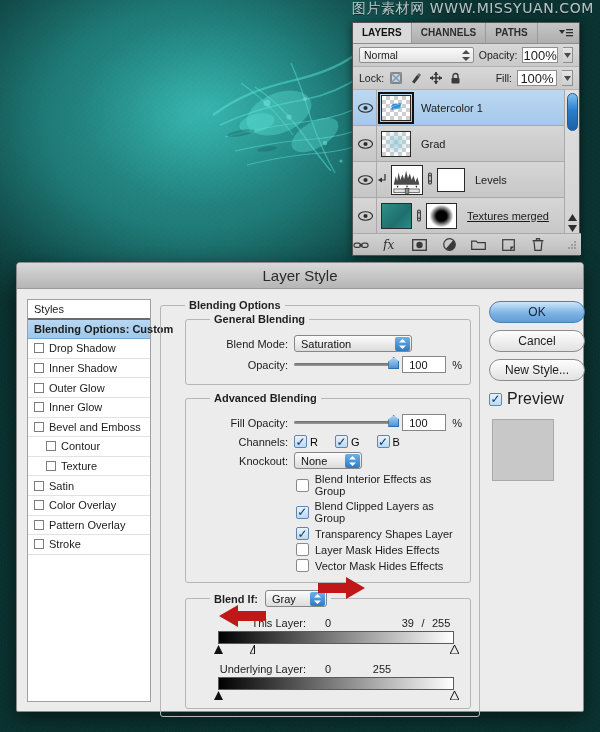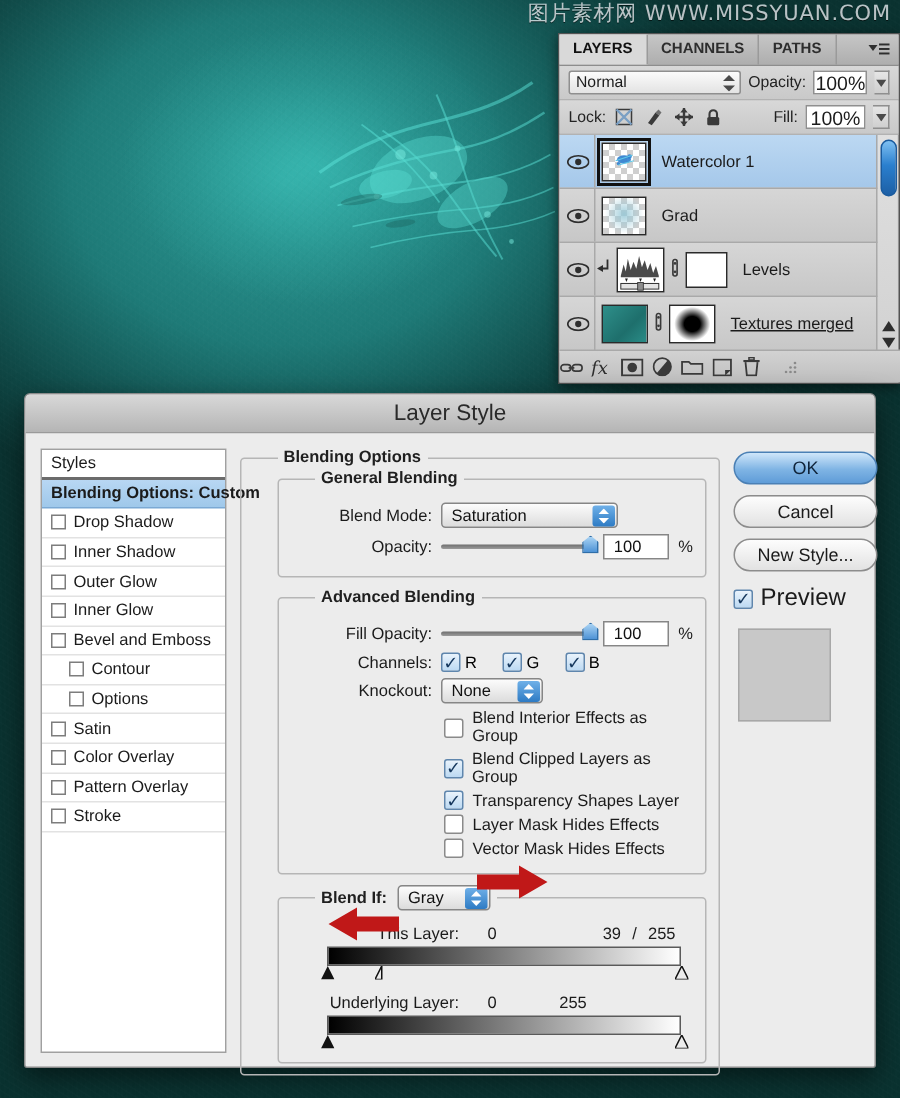--- a/index.html
+++ b/index.html
@@ -36,21 +36,21 @@
     position: absolute; right: 6px; top: 0;
     color: rgba(225,232,236,.82);
     font-family: "DejaVu Sans", sans-serif;
     font-size: 14px; letter-spacing: .6px;
     white-space: nowrap;
     text-shadow: 0 1px 0 rgba(0,0,0,.55);
   }
 
   
   #layers-panel {
-    position: absolute; left: 372px; top: 22px; width: 228px; height: 234px;
+    position: absolute; left: 352px; top: 22px; width: 228px; height: 234px;
     background: #d4d4d4;
     border: 1px solid #535353;
     box-shadow: 0 2px 8px rgba(0,0,0,.55);
     font-size: 11px; color: #1b1b1b;
   }
   .lp-tabs {
     display: flex; align-items: flex-end; height: 21px;
     background: linear-gradient(#c6c6c6, #aeaeae);
     border-bottom: 1px solid #8d8d8d;
     position: relative;
@@ -143,21 +143,21 @@
     border-radius: 6px;
     background: linear-gradient(#7fc0f2, #2a7fce 45%, #1d5fa5);
     border: 1px solid #1a5b9e;
   }
   .sb-arrow { position:absolute; left:2px; width:11px; height:11px; display:flex;align-items:center;justify-content:center; }
 
   #lp-footer {
     position: absolute; left: 0; bottom: 0; width: 228px; height: 22px;
     background: linear-gradient(#d2d2d2, #bfbfbf);
     border-top: 1px solid #a9a9a9;
-    display: flex; align-items: center; justify-content: flex-start; gap: 4px;
+    display: flex; align-items: center; justify-content: space-between; gap: 4px;
   }
   .foot-ic { width: 16px; height: 14px; display:flex; align-items:center; justify-content:center; cursor:pointer; }
 
   
   #layer-style {
     position: absolute; left: 16px; top: 262px; width: 568px; height: 450px;
     background: #ececec;
     border: 1px solid #8a8a8a;
     border-radius: 4px 4px 2px 2px;
     box-shadow: 0 6px 18px rgba(0,0,0,.5);
@@ -611,21 +611,21 @@
       <div class="style-item">
         <span class="cb"></span>
         <span>Bevel and Emboss</span>
       </div>
       <div class="style-item indent">
         <span class="cb"></span>
         <span>Contour</span>
       </div>
       <div class="style-item indent">
         <span class="cb"></span>
-        <span>Options</span>
+        <span>Texture</span>
       </div>
       <div class="style-item">
         <span class="cb"></span>
         <span>Satin</span>
       </div>
       <div class="style-item">
         <span class="cb"></span>
         <span>Color Overlay</span>
       </div>
       <div class="style-item">

